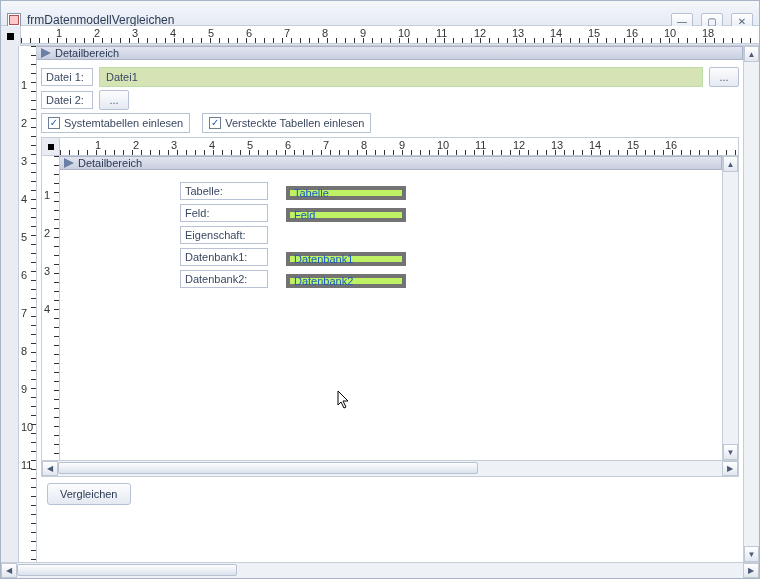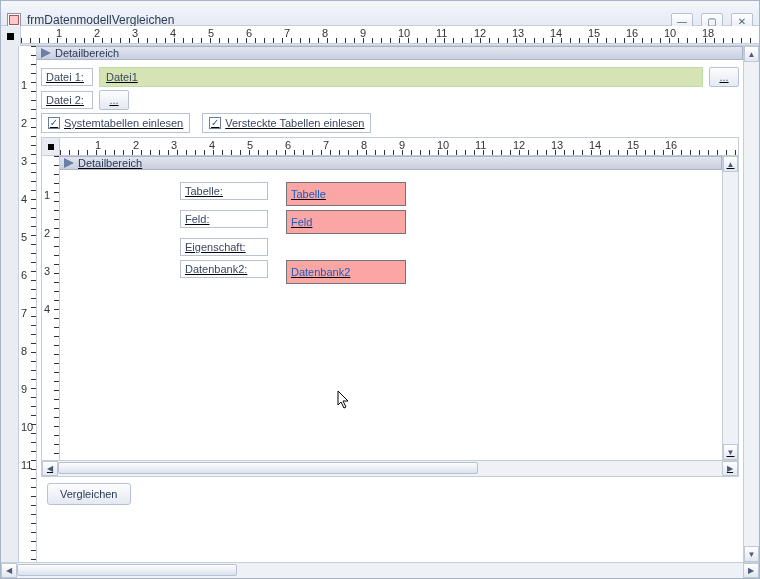--- a/index.html
+++ b/index.html
@@ -23,38 +23,38 @@
   .right-scroll { width:16px; background:#e9ecf2; border-left:1px solid #c5cdd9; display:flex;flex-direction:column;}
   .right-scroll .arrow{height:16px;border:1px solid #c0c8d6;background:linear-gradient(#fff,#e2e7ef);display:flex;align-items:center;justify-content:center;color:#4a5a77;font-size:8px;cursor:pointer;}
   .right-scroll .track{flex:1;background:#eef1f6;}
   .bot-scroll { height:16px; background:#e9ecf2; border-top:1px solid #c5cdd9; display:flex; }
   .bot-scroll .arrow{width:16px;border:1px solid #c0c8d6;background:linear-gradient(#fff,#e2e7ef);display:flex;align-items:center;justify-content:center;color:#4a5a77;font-size:8px;cursor:pointer;}
   .bot-scroll .track{flex:1;background:#eef1f6;position:relative;}
   .bot-scroll .thumb{position:absolute;left:0;top:1px;height:12px;width:220px;background:linear-gradient(#fdfdfe,#dce2ec);border:1px solid #b6c1d4;border-radius:2px;}
   .design-canvas { flex:1; background:#fff; overflow:hidden; position:relative;}
   .section-header { height:14px; background: linear-gradient(#e2e5ef,#c9cfe0); border:1px solid #aab3c8; border-left:none; display:flex;align-items:center;gap:4px;padding-left:4px;color:#2b3a55;}
   .section-header::before{content:"";width:10px;height:10px;background:#6c7fa6;clip-path:polygon(0 0,100% 50%,0 100%);display:inline-block;}
-  .section-body { background:#fff; padding:4px 4px 8px 4px; border-left:none;text-decoration:underline;}
+  .section-body { background:#fff; padding:4px 4px 8px 4px; border-left:none;}
   .row { display:flex; align-items:center; gap:6px; margin:3px 0;}
   .lbl-box { width:52px; height:18px; border:1px solid #b9c2d4; display:flex;align-items:center;padding:0 4px; background:#fff;color:#3a4860;}
   .file-field { flex:1; height:20px; border:1px solid #bda; background:#d6e3b5; display:flex;align-items:center;padding:0 6px;color:#3a4860;}
   .browse-btn { width:30px;height:20px;border:1px solid #b6c1d4;background:linear-gradient(#fdfdfe,#e4e9f1);border-radius:2px;display:flex;align-items:center;justify-content:center;cursor:pointer;color:#4a5a77;}
   .chk-wrap { height:20px; border:1px solid #b6c1d4; display:flex;align-items:center;padding:0 6px; gap:4px; background:#fff;color:#3a4860;}
   .chk { width:12px;height:12px;border:1px solid #6d7b94;background:#fff;display:flex;align-items:center;justify-content:center;color:#1a5cbf;font-size:10px;line-height:1;}
   .subform-container{margin:4px 0 0 0;border:0;}
   .subform { border:1px solid #c5cdd9; margin:0; display:flex; flex-direction:column; height:340px;}
   .sf-top { display:flex; height:18px;}
   .sf-top .corner{width:18px;border-right:1px solid #c5cdd9;border-bottom:1px solid #c5cdd9;background:#e9ecf2;display:flex;align-items:center;justify-content:center;}
   .sf-top .corner .dot{width:6px;height:6px;background:#000;}
   .sf-body-wrap{flex:1;display:flex;overflow:hidden;}
   .sf-canvas{flex:1;background:#fff;overflow:hidden;position:relative;}
   .sf-section-body{background:#fff;padding:8px 8px 8px 120px;}
-  .field-row{display:flex;align-items:flex-start;gap:18px;margin:4px 0;}
+  .field-row{display:flex;align-items:flex-end;gap:18px;margin:4px 0;}
   .fld-lbl{width:88px;height:18px;border:1px solid #b9c2d4;display:flex;align-items:center;padding:0 4px;background:#fff;color:#3a4860;}
-  .fld-val{width:120px;height:24px;border:1px solid #737373;display:flex;align-items:center;padding:0 4px;background:#fca5a5;color:#1a5cbf;}
+  .fld-val{width:120px;height:14px;border:4px solid #737373;display:flex;align-items:center;padding:0 4px;background:#bef264;color:#1a5cbf;}
   .compare-row{padding:6px;}
   .compare-btn{height:22px;padding:0 12px;border:1px solid #b6c1d4;border-radius:3px;background:linear-gradient(#fdfdfe,#e4e9f1);cursor:pointer;color:#2b3a55;}
   .cursor-arrow{position:absolute;left:300px;top:344px;pointer-events:none;}
   .cursor-arrow svg{width:14px;height:20px;}
   .vgutter{width:18px;background:#e9ecf2;border-right:1px solid #c5cdd9;}
 </style>
 </head>
 <body>
 
 <div class="window">
@@ -178,20 +178,24 @@
                         <div class="fld-val">Tabelle</div>
                       </div>
                       <div class="field-row">
                         <div class="fld-lbl">Feld:</div>
                         <div class="fld-val">Feld</div>
                       </div>
                       <div class="field-row">
                         <div class="fld-lbl">Eigenschaft:</div>
                       </div>
                       <div class="field-row">
+                        <div class="fld-lbl">Datenbank1:</div>
+                        <div class="fld-val">Datenbank1</div>
+                      </div>
+                      <div class="field-row">
                         <div class="fld-lbl">Datenbank2:</div>
                         <div class="fld-val">Datenbank2</div>
                       </div>
                     </div>
                 </div>
                 <div class="right-scroll">
                   <div class="arrow">▲</div>
                   <div class="track"></div>
                   <div class="arrow">▼</div>
                 </div>

